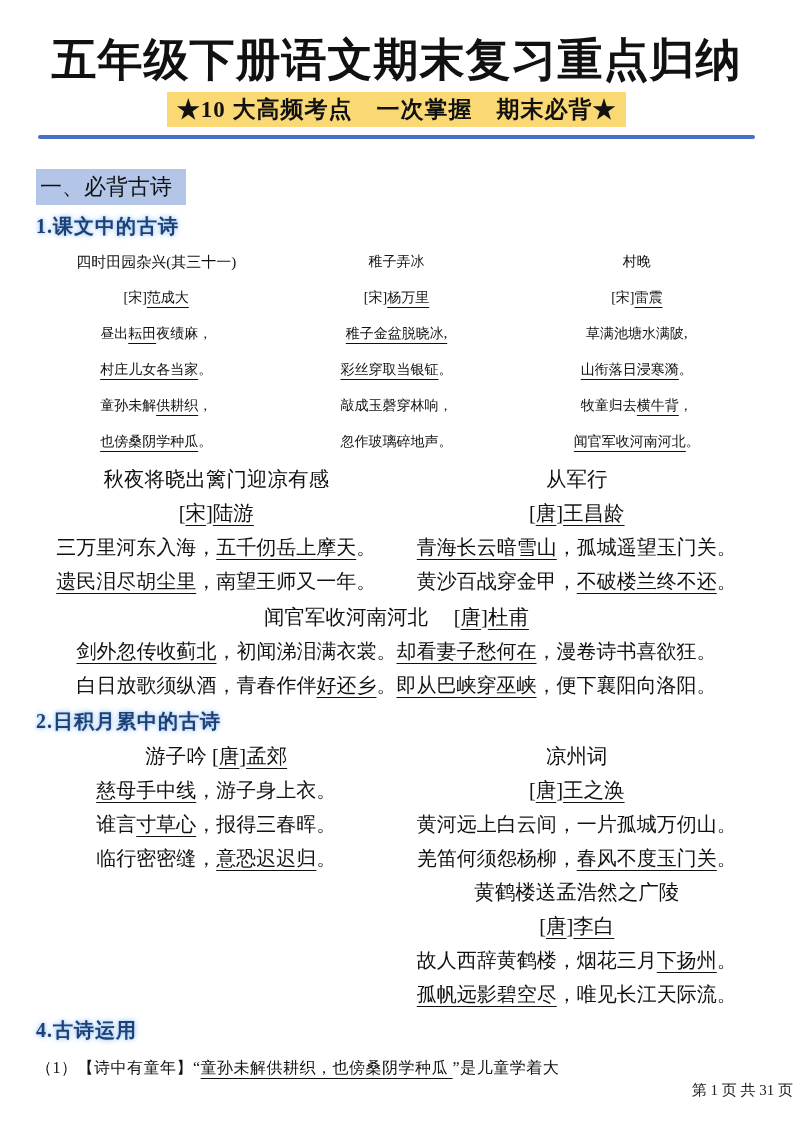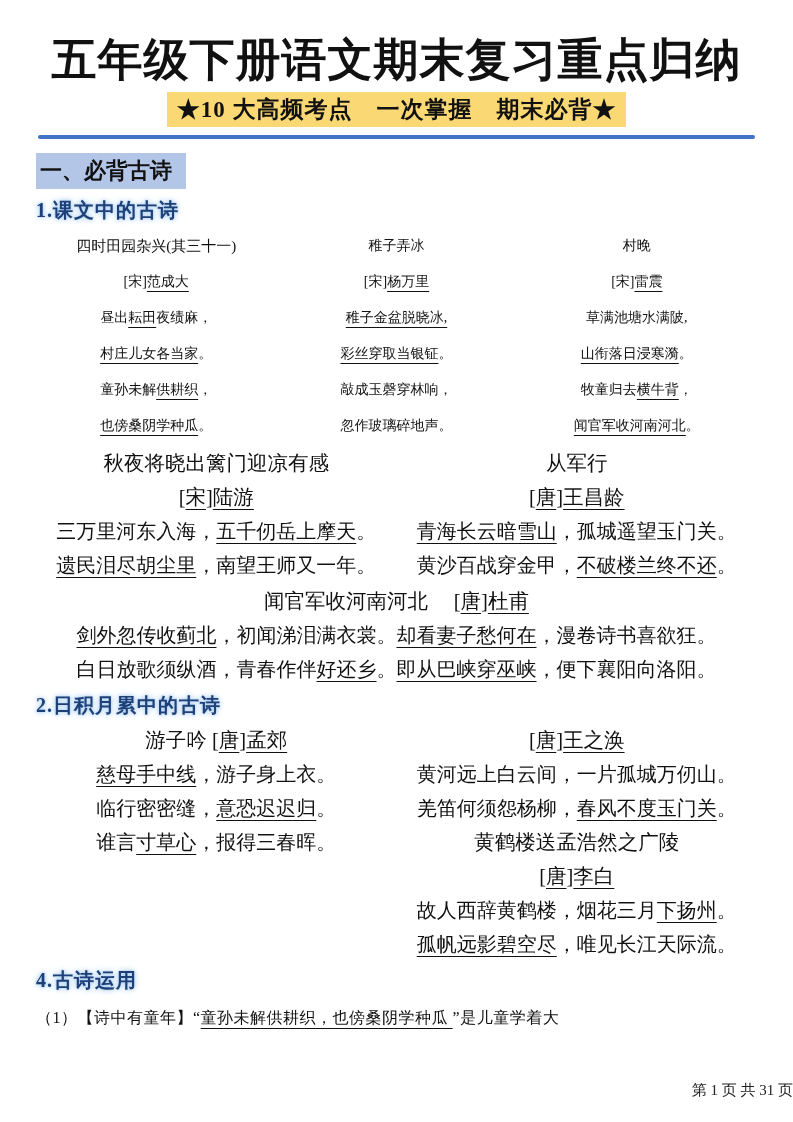--- a/index.html
+++ b/index.html
@@ -6,21 +6,21 @@
     --subtitle-bg:#FAD873; --divider:#4472C4; --section-bg:#B4C6E7;
     --heading-blue:#1E4077; --heading-glow:#A9CDF2; --text:#111111;
   }
   html,body{margin:0;padding:0;background:#ffffff;}
   body{width:793px;height:1122px;font-family:"Liberation Serif","DejaVu Serif",serif;color:var(--text);}
   .page{position:relative;width:793px;height:1122px;box-sizing:border-box;padding:0 36px;overflow:hidden;background:#fff;border-radius:16px;}
   .doc-title{text-align:center;font-size:45px;font-weight:900;letter-spacing:1px;margin:32px 0 4px;line-height:1.25;}
   .subtitle-wrap{text-align:center;margin:0 0 8px;}
   .subtitle{display:inline-block;background:var(--subtitle-bg);font-size:23px;font-weight:700;padding:2px 10px;letter-spacing:1px;}
   .divider{border:none;border-top:4px solid var(--divider);border-radius:3px;margin:4px 2px 12px;}
-  .sec-head{display:inline-block;background:var(--section-bg);font-size:22px;font-weight:700;padding:3px 14px 3px 4px;margin:2px 0 2px;}
+  .sec-head{display:inline-block;background:var(--section-bg);font-size:22px;font-weight:400;padding:3px 14px 3px 4px;margin:18px 0 2px;}
   .sub-head{font-size:20px;font-weight:800;color:var(--heading-blue);
     text-shadow:0 0 2px var(--heading-glow),0 0 5px var(--heading-glow),0 0 9px #cfe3f7;margin:6px 0 4px;letter-spacing:1px;}
   .poem-row{display:flex;align-items:flex-start;margin:2px 0;}
   .poem-row .col{flex:1;min-width:0;}
   .poem-row.three > .poem{flex:1;min-width:0;}
   .poem{text-align:center;}
   .poem div{white-space:nowrap;}
   .lh1 .poem div{font-size:14px;line-height:36px;}
   .lh2 .poem div{font-size:20.5px;line-height:34px;}
   .lh2 .poem .poem-wide-line{font-size:20px;}
@@ -104,26 +104,27 @@
       </div>
   </div>
 
   <div class="sub-head">2.日积月累中的古诗</div>
 
   <div class="poem-row lh2">
     <div class="col">
         <div class="poem">
           <div class="poem-title-line"><span>游子吟 </span><span>[</span><span class="u">唐</span><span>]</span><span class="u">孟郊</span></div>
           <div class="poem-line poem-wide-line"><span class="u">慈母手中线</span><span>，游子身上衣。</span></div>
+          <div class="poem-line poem-wide-line"><span>谁言</span><span class="u">寸草心</span><span>，报得三春晖。</span></div>
           <div class="poem-line poem-wide-line"><span>临行密密缝，</span><span class="u">意恐迟迟归</span><span>。</span></div>
-          <div class="poem-line poem-wide-line"><span>谁言</span><span class="u">寸草心</span><span>，报得三春晖。</span></div>
         </div>
       </div>
     <div class="col">
         <div class="poem">
+          <div class="poem-title">凉州词</div>
           <div class="poem-author"><span>[</span><span class="u">唐</span><span>]</span><span class="u">王之涣</span></div>
           <div class="poem-line poem-wide-line"><span>黄河远上白云间，一片孤城万仞山。</span></div>
           <div class="poem-line poem-wide-line"><span>羌笛何须怨杨柳，</span><span class="u">春风不度玉门关</span><span>。</span></div>
         </div>
         <div class="poem">
           <div class="poem-title">黄鹤楼送孟浩然之广陵</div>
           <div class="poem-author"><span>[</span><span class="u">唐</span><span>]</span><span class="u">李白</span></div>
           <div class="poem-line poem-wide-line"><span>故人西辞黄鹤楼，烟花三月</span><span class="u">下扬州</span><span>。</span></div>
           <div class="poem-line poem-wide-line"><span class="u">孤帆远影碧空尽</span><span>，唯见长江天际流。</span></div>
         </div>

